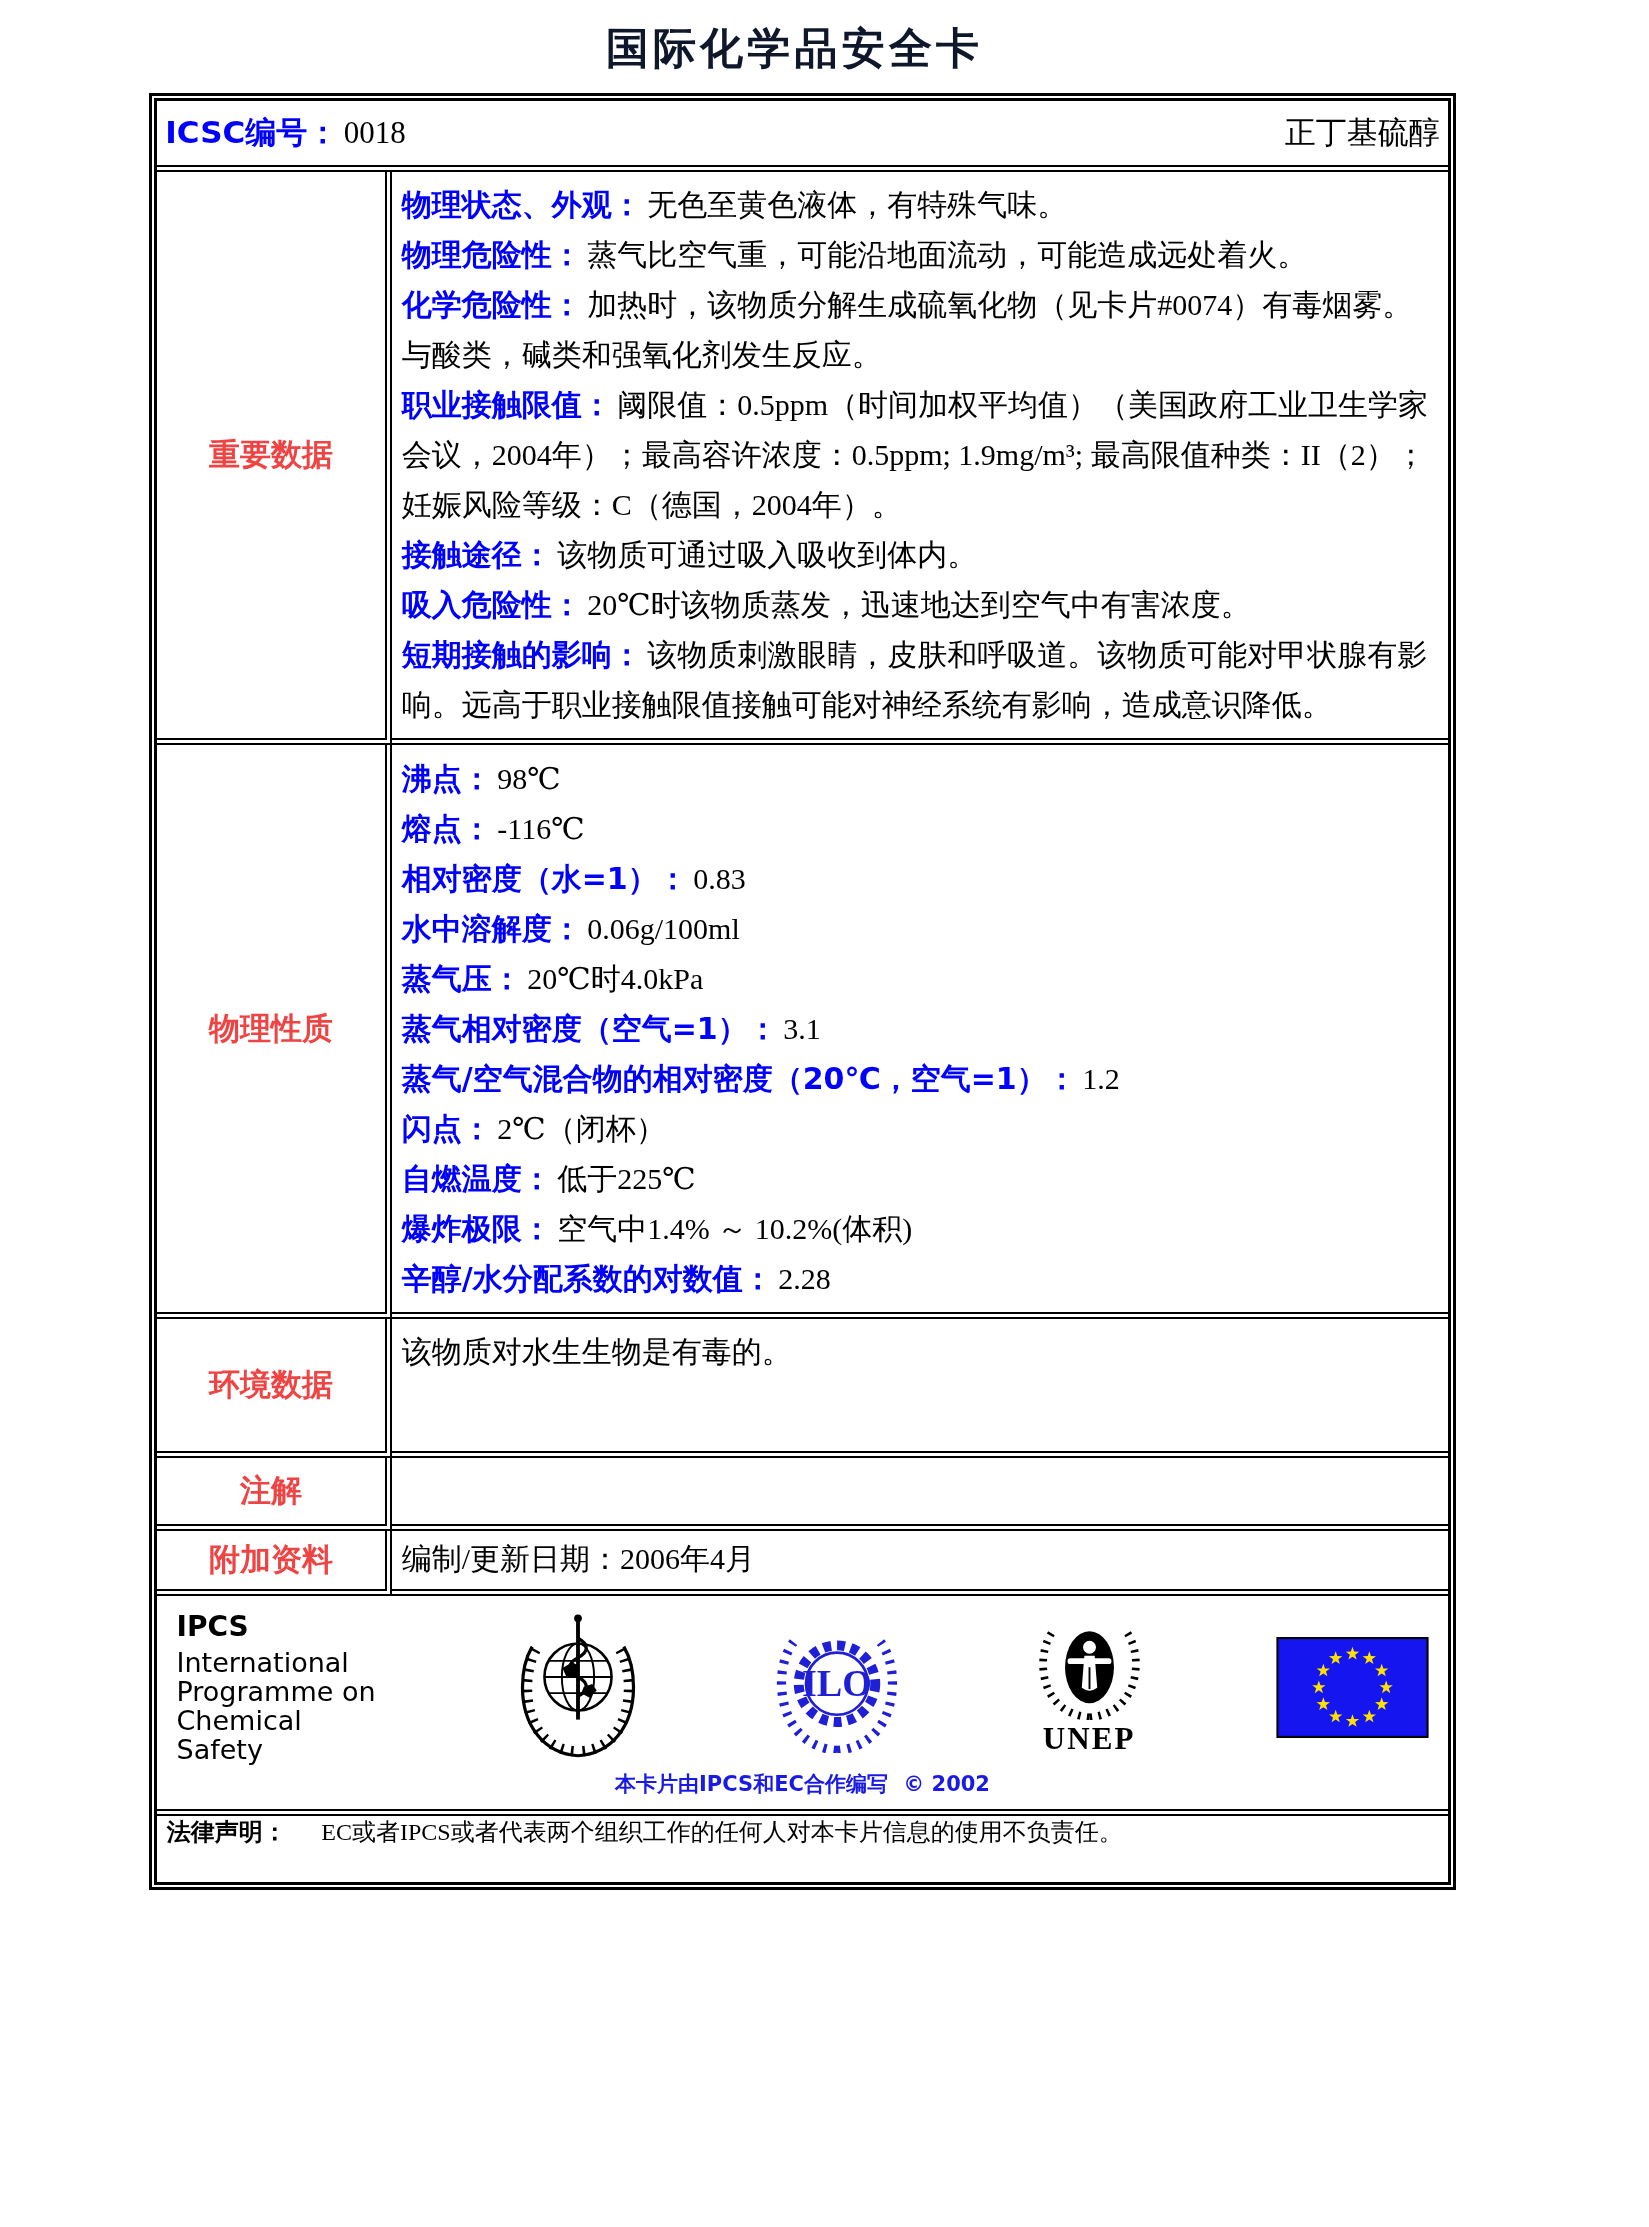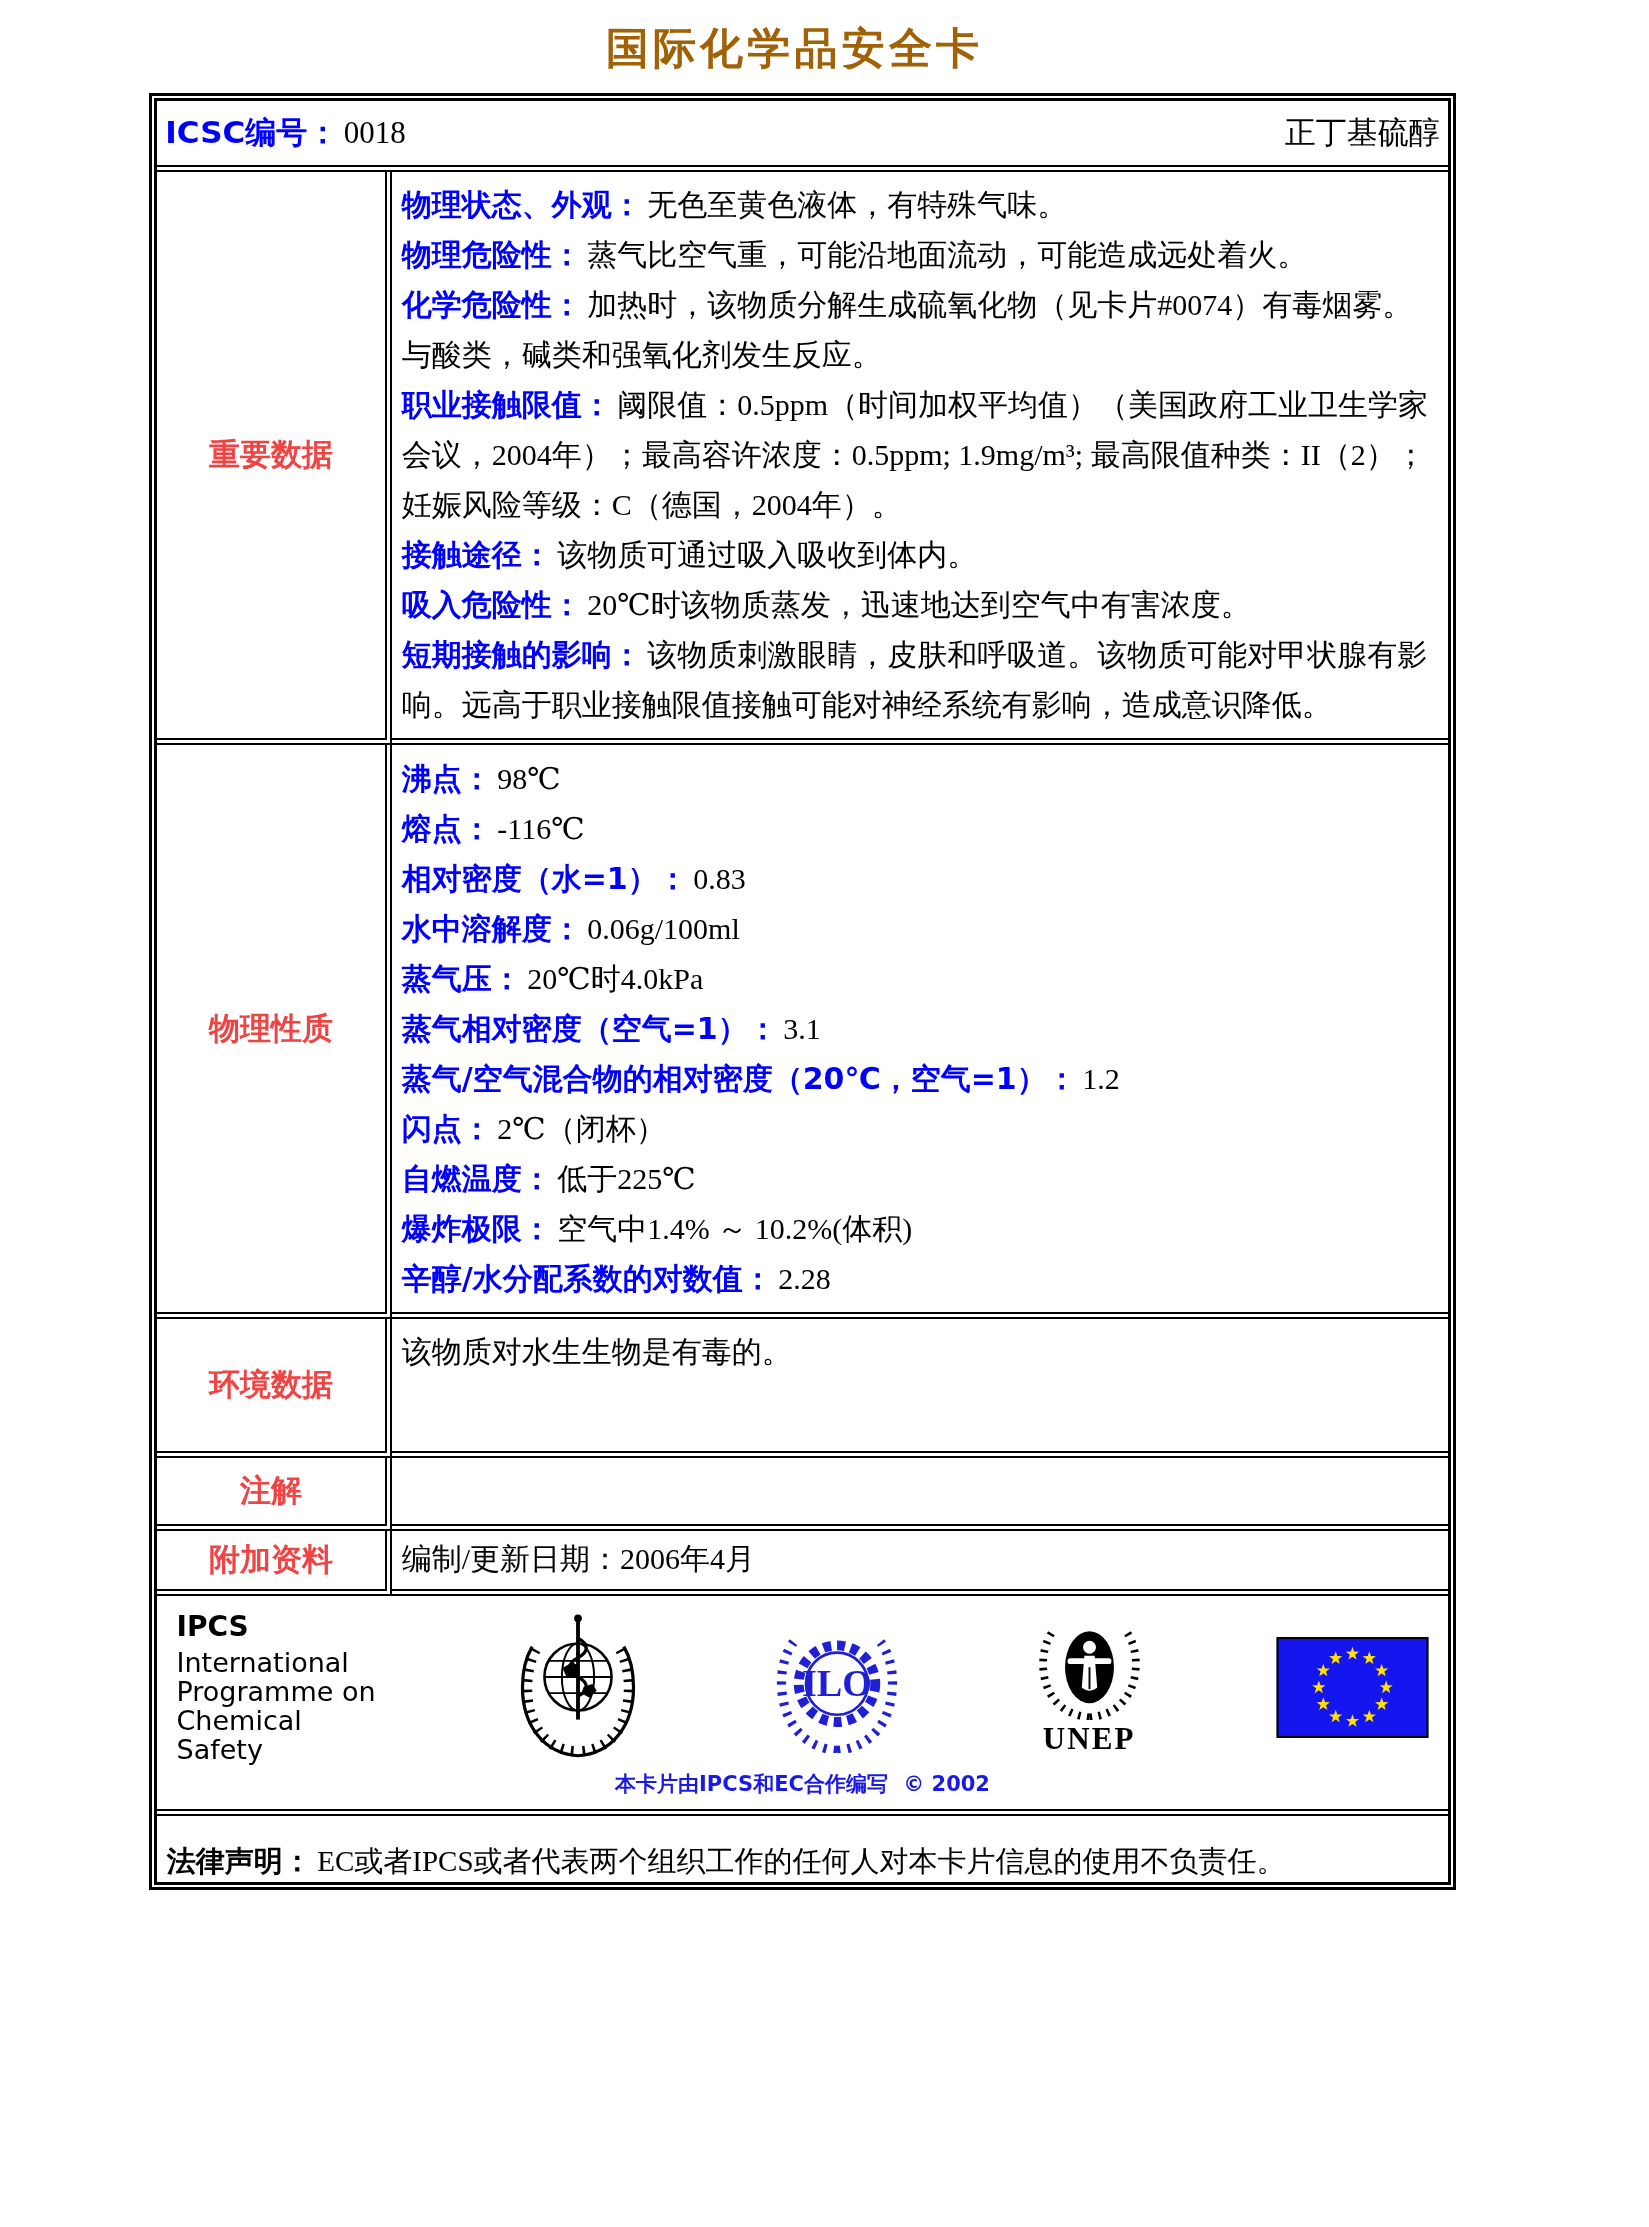--- a/index.html
+++ b/index.html
@@ -3,21 +3,21 @@
 <meta charset="utf-8">
 <style>
   html,body { margin:0; padding:0; }
   body {
     width:1649px; height:2227px; background:#ffffff; position:relative;
     font-family:"Liberation Serif","DejaVu Serif",serif; color:#000;
   }
   .page-title {
     width:1291px; margin:19.5px 0 15.3px 149px; text-align:center;
     font-family:"DejaVu Sans","Liberation Sans",sans-serif;
-    font-weight:bold; font-size:43px; letter-spacing:4.2px; color:#a16207;
+    font-weight:bold; font-size:43px; letter-spacing:4.2px; color:#0f172a;
   }
   .card {
     margin-left:149px; width:1291px; background:#fff;
     display:grid; grid-template-columns:235px 1fr;
     border:8.3px double #000;
   }
   .full { grid-column:1 / -1; }
   .bb { border-bottom:7px double #000; }
   .label-cell {
     border-right:7px double #000;
@@ -43,21 +43,21 @@
   .ipcs-block{ font-family:"DejaVu Sans","Liberation Sans",sans-serif; width:209px; }
   .ipcs-title{ font-weight:bold; font-size:28px; margin-bottom:5.6px; }
   .ipcs-line { font-size:27px; line-height:29px; }
   .unep-wrap { display:flex; flex-direction:column; align-items:center; }
   .unep-label{ font-family:"Liberation Serif","DejaVu Serif",serif; font-weight:bold; font-size:31px; letter-spacing:2.1px; margin-top:1.4px; }
   .credit-line{
     text-align:center; font-family:"DejaVu Sans","Liberation Sans",sans-serif;
     font-weight:bold; font-size:21px; color:#1a1ae6; margin:5.6px 0 11px 0;
   }
   .credit-line .cp { margin-left:15.3px; }
-  .legal-row { min-height:66px; display:flex; align-items:flex-end; padding:0 9.7px; font-size:29px; }
+  .legal-row { min-height:66px; display:flex; align-items:flex-start; padding:0 9.7px; font-size:24px;gap:29px; }
   .legal-row .blab { color:#000; }
   svg { display:block; }
 </style>
 </head>
 <body>
 
 <div class="page-title">国际化学品安全卡</div>
 
 <div class="card">
 

